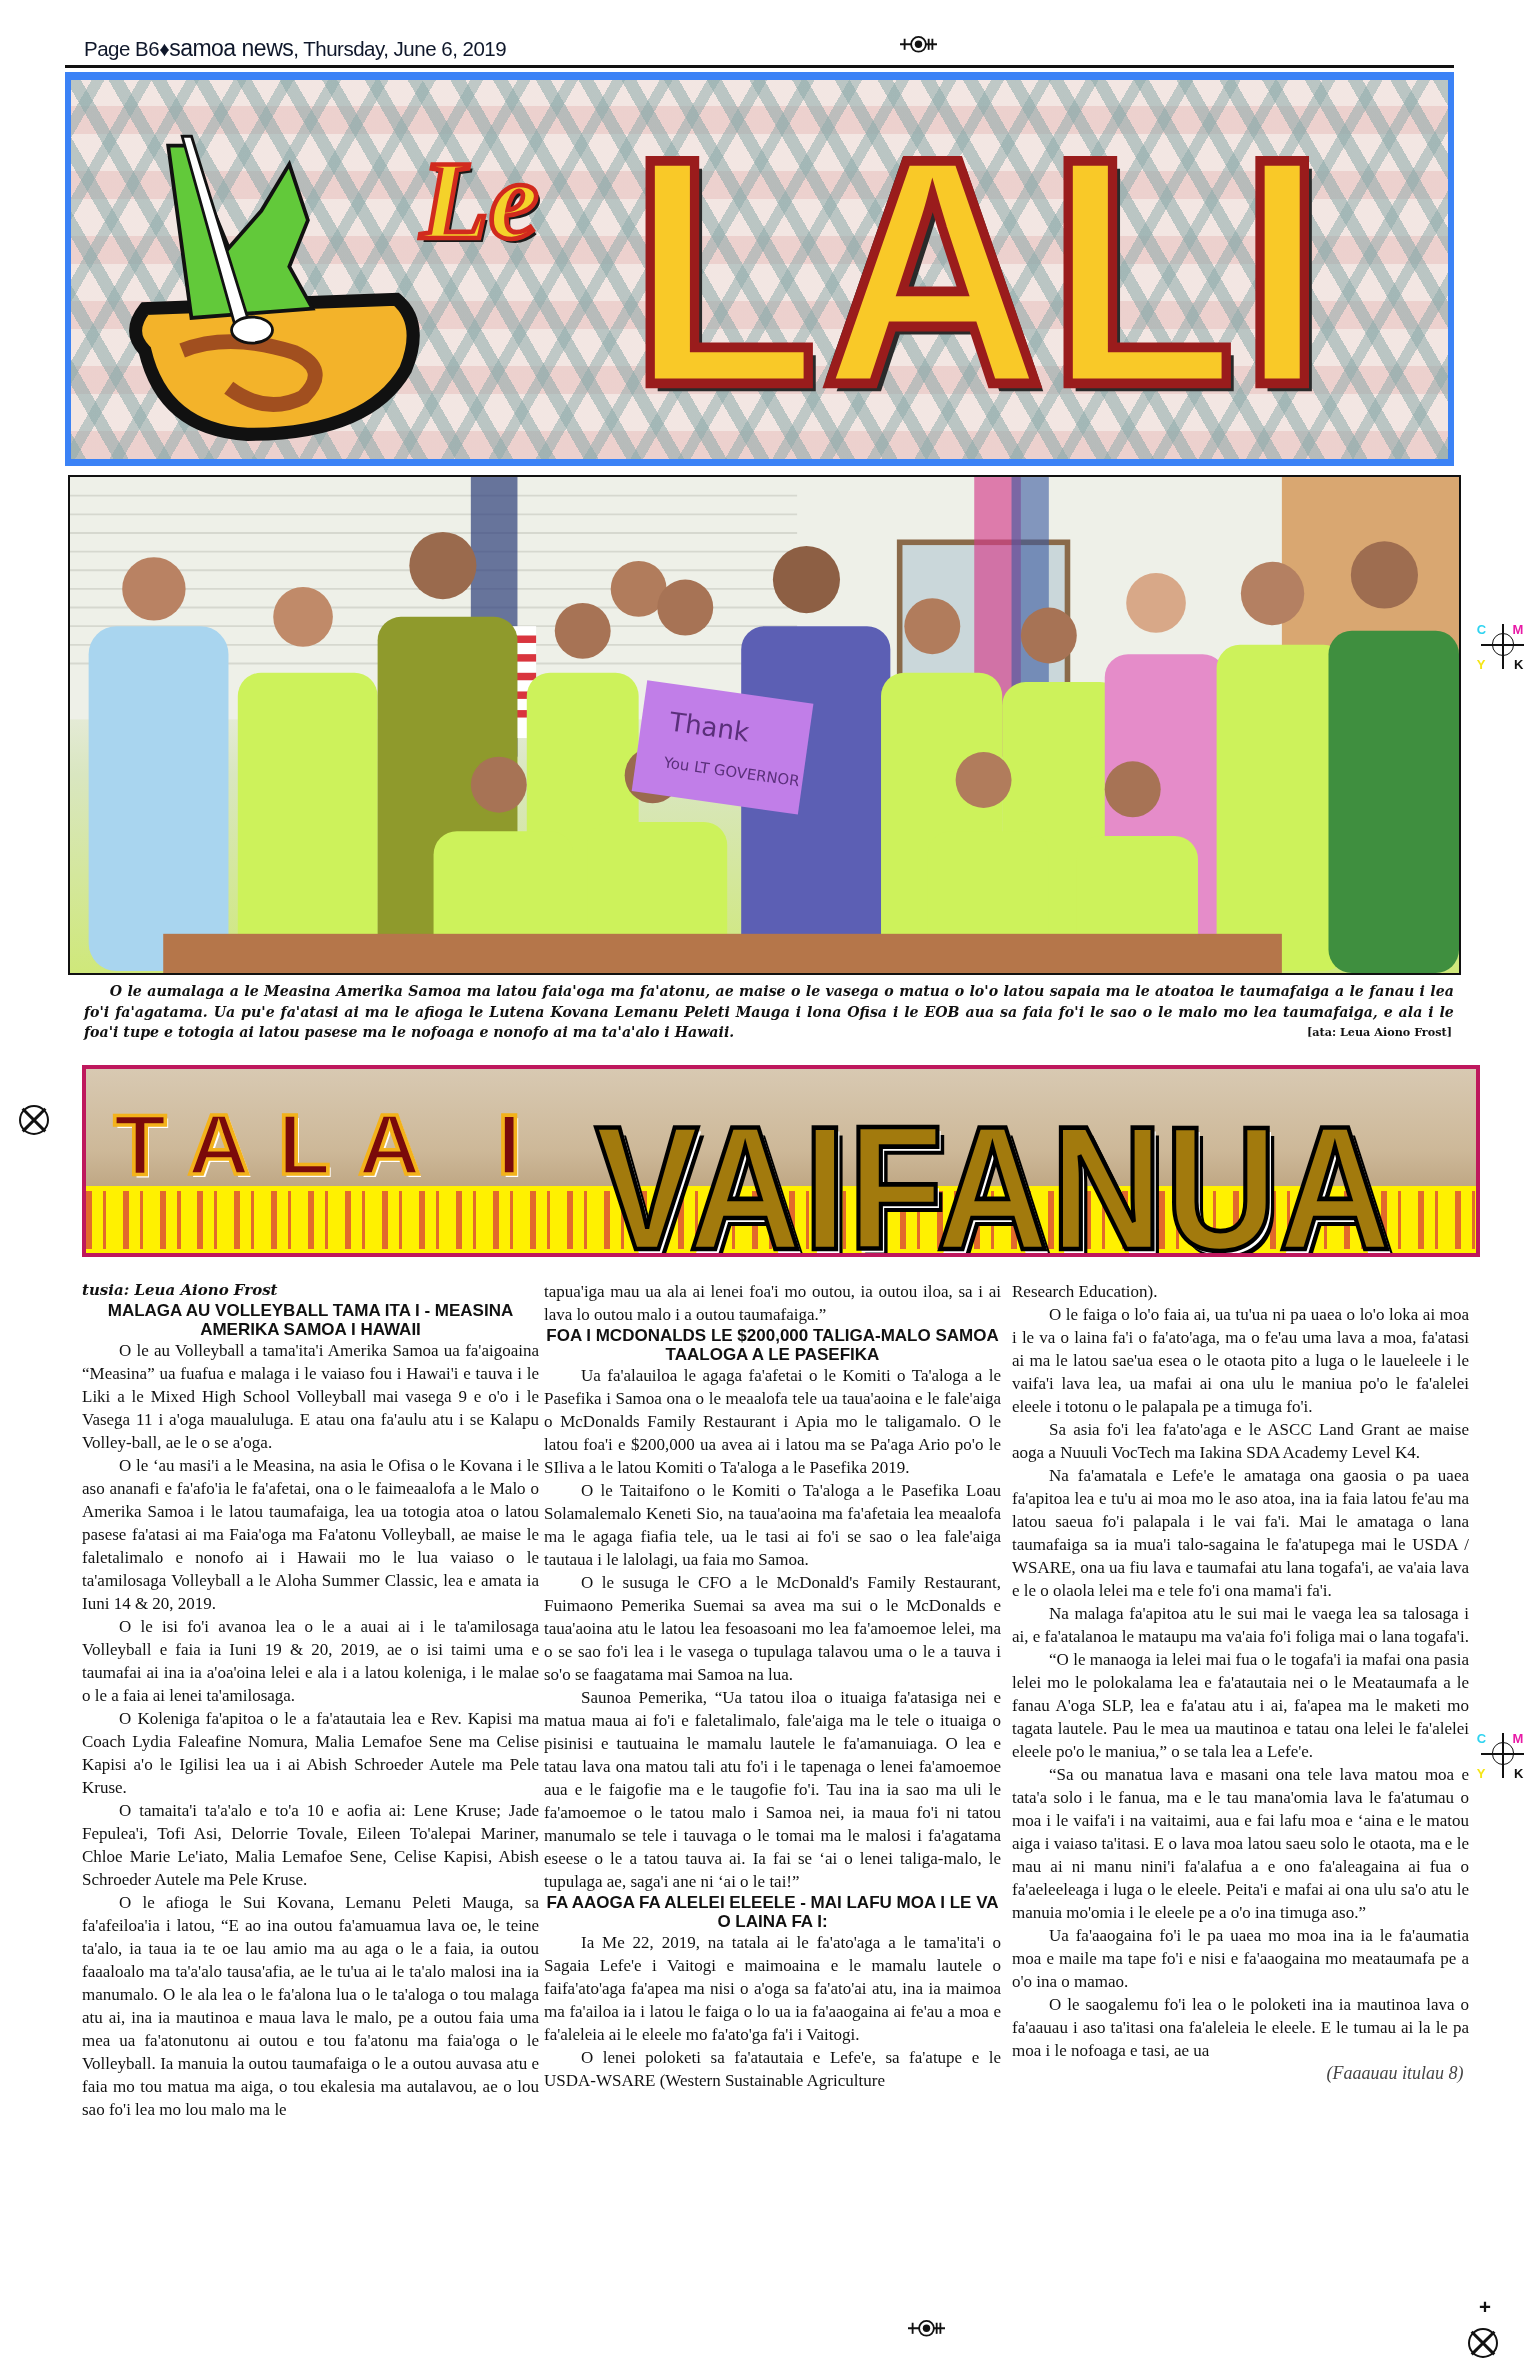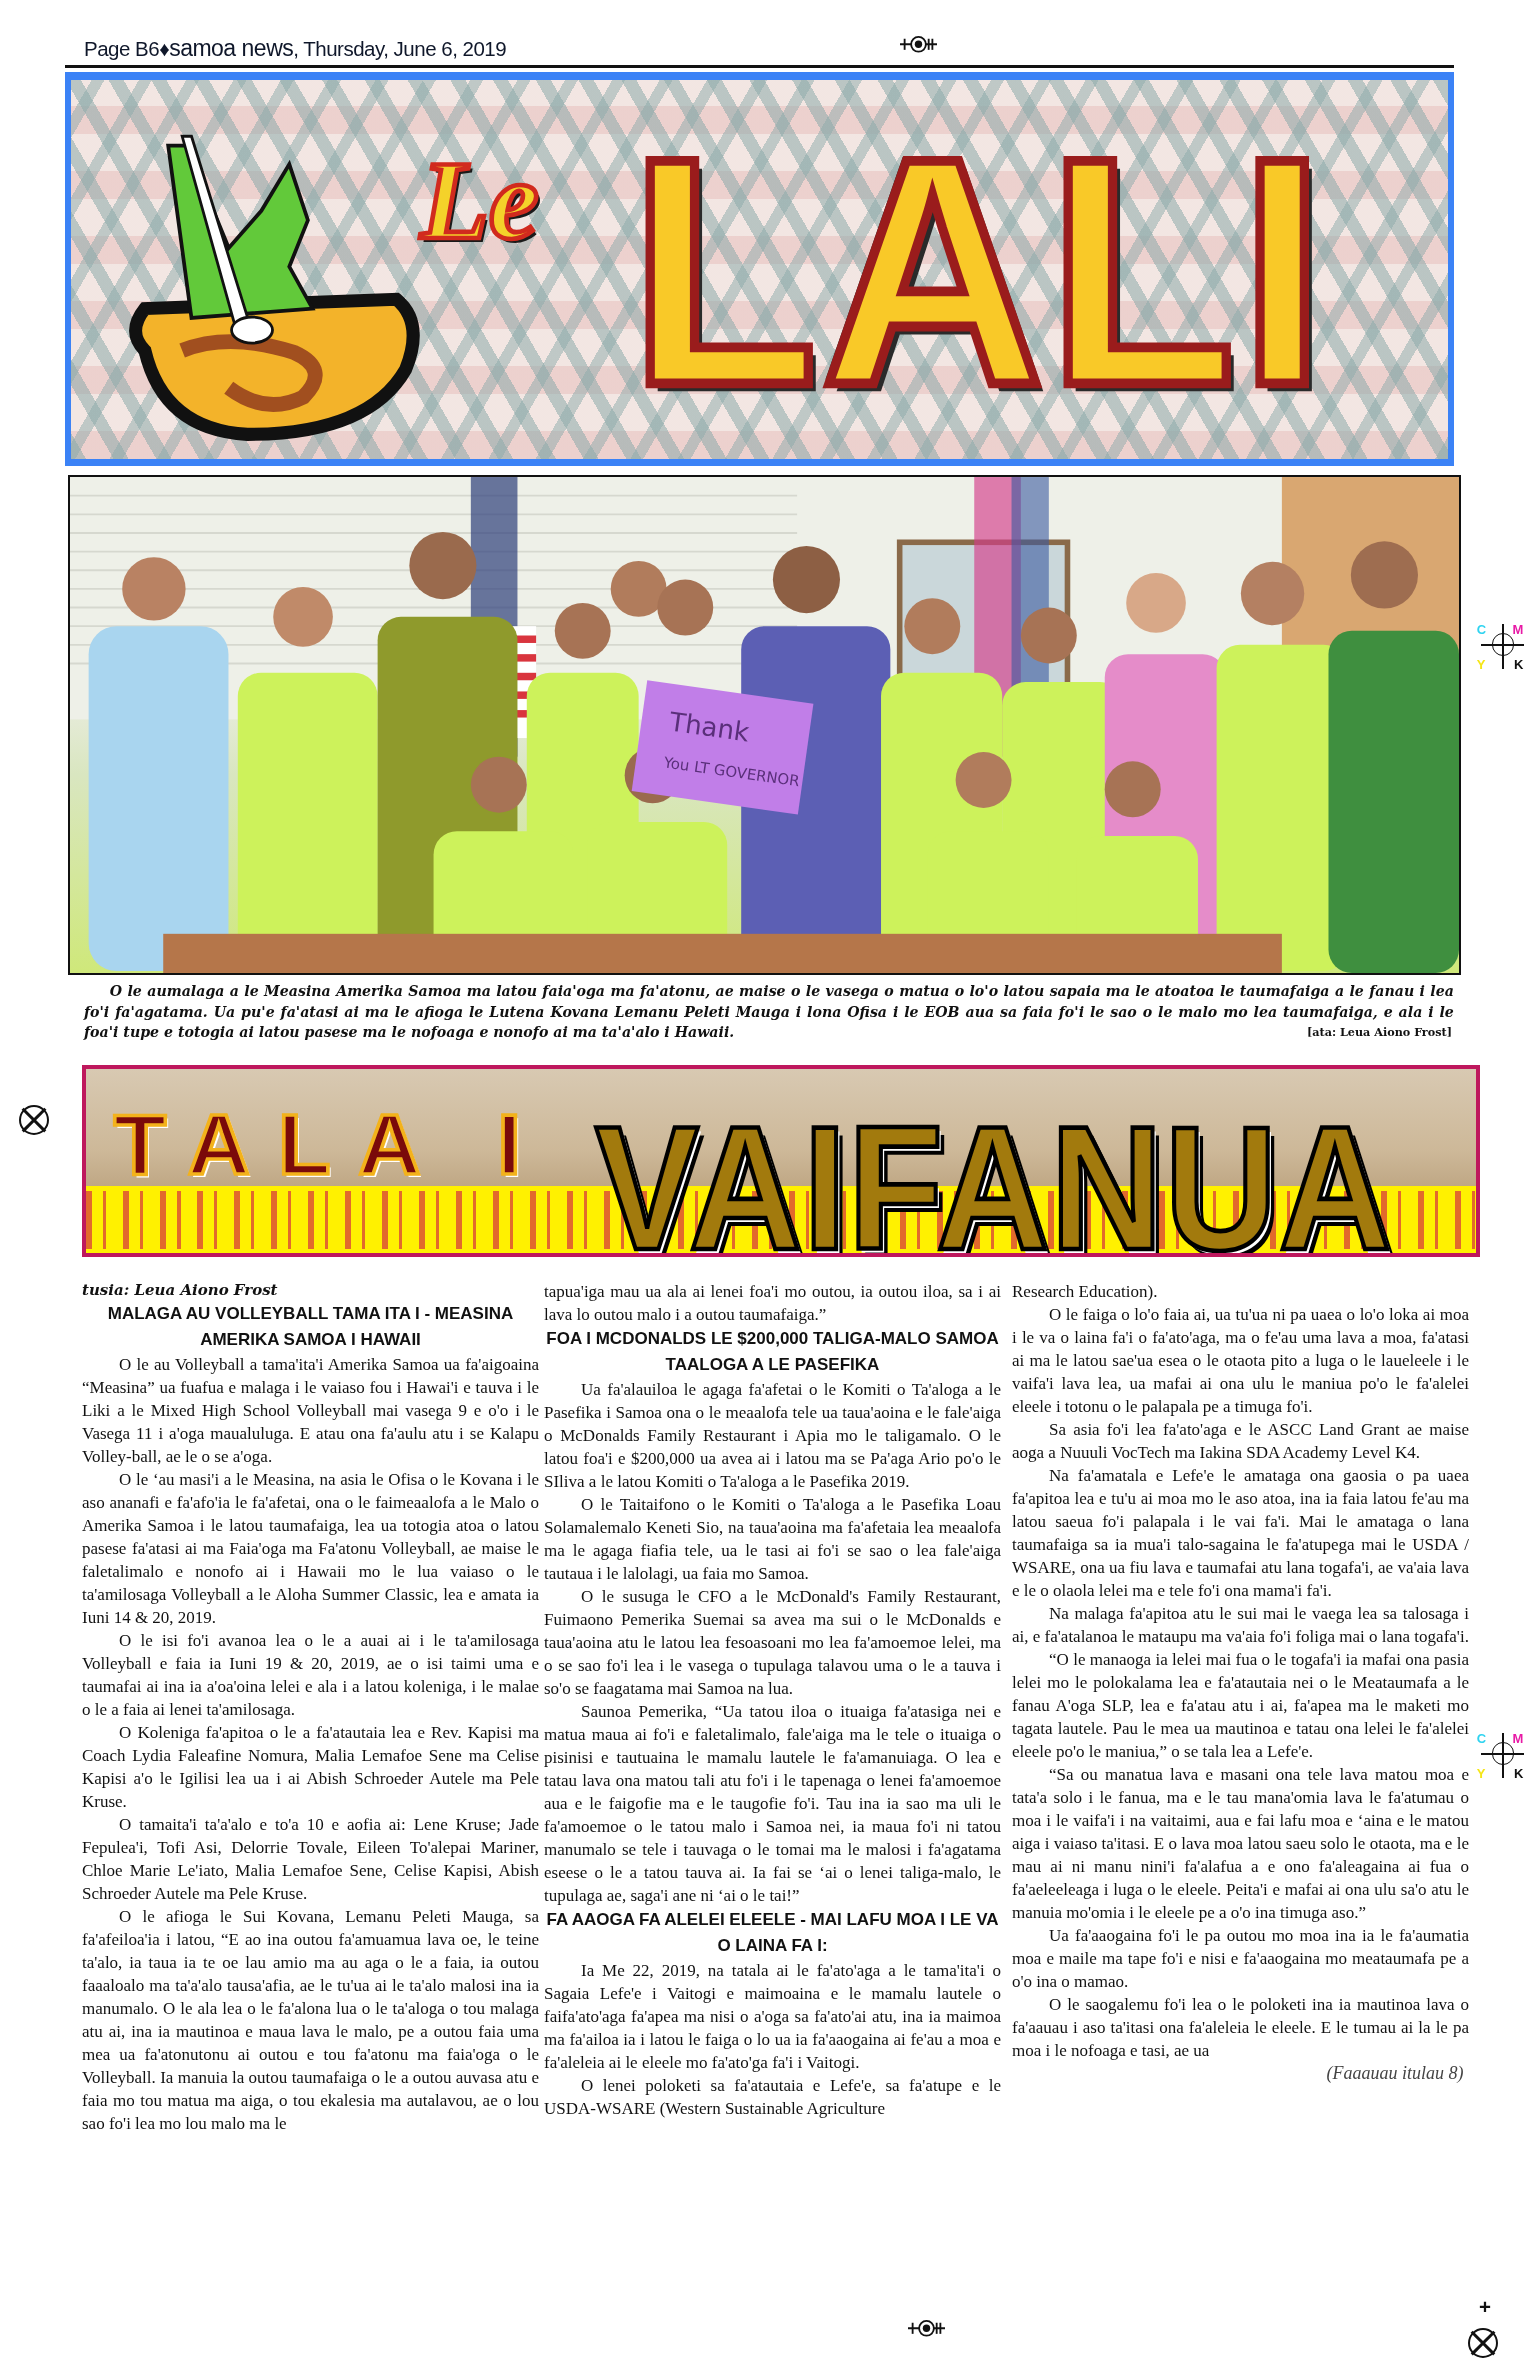--- a/index.html
+++ b/index.html
@@ -44,21 +44,21 @@
   .vaifanua-word { position:absolute; left:509px; top:17px; font-family:"Liberation Sans", sans-serif; font-weight:900; font-size:177px; line-height:205px; color:#a27a0d; -webkit-text-stroke:4.7px #000; letter-spacing:1.9px; text-shadow:3.7px 3.7px 0 #fff, 7.5px 7.5px 0 #000; transform:scaleX(0.88); transform-origin:left; }
 
   
   .col { position:absolute; top:1280px; width:457px; font-family:"Liberation Serif", serif; font-size:17px; line-height:23px; text-align:justify; }
   .col p { margin:0; text-indent:37px; }
   .col p.noind { text-indent:0; }
   .col1 { left:82px; }
   .col2 { left:544px; }
   .col3 { left:1012px; }
   .byline { font-family:"DejaVu Serif", serif; font-style:italic; font-weight:bold; font-size:15px; line-height:20.5px; }
-  .headline { font-family:"Liberation Sans", sans-serif; font-weight:bold; font-size:17px; line-height:26px; text-align:center; margin:0; }
+  .headline { font-family:"Liberation Sans", sans-serif; font-weight:bold; font-size:17px; line-height:19px; text-align:center; margin:0; }
   .continued { text-align:right; font-style:italic; font-size:18px; color:#444; padding-right:5.6px; }
 
   .reg-bottom { position:absolute; left:908px; top:2319px; }
   .cross-mark { position:absolute; width:26px; height:26px; border:2.8px solid #111; border-radius:50%; }
   .cross-mark::before, .cross-mark::after { content:""; position:absolute; left:50%; top:50%; width:32px; height:2.8px; background:#111; transform-origin:center; }
   .cross-mark::before { transform:translate(-50%,-50%) rotate(45deg); }
   .cross-mark::after { transform:translate(-50%,-50%) rotate(-45deg); }
   .cmyk { position:absolute; width:56px; height:52px; font-family:"Liberation Sans", sans-serif; font-weight:bold; font-size:13px; }
   .cmyk .c { position:absolute; left:3.7px; top:1.9px; color:#2fd3f0; }
   .cmyk .m { position:absolute; right:5.6px; top:1.9px; color:#e81aa6; }
@@ -203,21 +203,21 @@
 </div>
 
 <div class="col col3">
   <p class="noind">Research Education).</p>
   <p>O le faiga o lo'o faia ai, ua tu'ua ni pa uaea o lo'o loka ai moa i le va o laina fa'i o fa'ato'aga, ma o fe'au uma lava a moa, fa'atasi ai ma le latou sae'ua esea o le otaota pito a luga o le laueleele i le vaifa'i lava lea, ua mafai ai ona ulu le maniua po'o le fa'alelei eleele i totonu o le palapala pe a timuga fo'i.</p>
   <p>Sa asia fo'i lea fa'ato'aga e le ASCC Land Grant ae maise aoga a Nuuuli VocTech ma Iakina SDA Academy Level K4.</p>
   <p>Na fa'amatala e Lefe'e le amataga ona gaosia o pa uaea fa'apitoa lea e tu'u ai moa mo le aso atoa, ina ia faia latou fe'au ma latou saeua fo'i palapala i le vai fa'i. Mai le amataga o lana taumafaiga sa ia mua'i talo-sagaina le fa'atupega mai le USDA / WSARE, ona ua fiu lava e taumafai atu lana togafa'i, ae va'aia lava e le o olaola lelei ma e tele fo'i ona mama'i fa'i.</p>
   <p>Na malaga fa'apitoa atu le sui mai le vaega lea sa talosaga i ai, e fa'atalanoa le mataupu ma va'aia fo'i foliga mai o lana togafa'i.</p>
   <p>“O le manaoga ia lelei mai fua o le togafa'i ia mafai ona pasia lelei mo le polokalama lea e fa'atautaia nei o le Meataumafa a le fanau A'oga SLP, lea e fa'atau atu i ai, fa'apea ma le maketi mo tagata lautele. Pau le mea ua mautinoa e tatau ona lelei le fa'alelei eleele po'o le maniua,” o se tala lea a Lefe'e.</p>
   <p>“Sa ou manatua lava e masani ona tele lava matou moa e tata'a solo i le fanua, ma e le tau mana'omia lava le fa'atumau o moa i le vaifa'i i na vaitaimi, aua e fai lafu moa e ‘aina e le matou aiga i vaiaso ta'itasi. E o lava moa latou saeu solo le otaota, ma e le mau ai ni manu nini'i fa'alafua a e ono fa'aleagaina ai fua o fa'aeleeleaga i luga o le eleele. Peita'i e mafai ai ona ulu sa'o atu le manuia mo'omia i le eleele pe a o'o ina timuga aso.”</p>
-  <p>Ua fa'aaogaina fo'i le pa outou mo moa ina ia le fa'aumatia moa e maile ma tape fo'i e nisi e fa'aaogaina mo meataumafa pe a o'o ina o mamao.</p>
+  <p>Ua fa'aaogaina fo'i le pa uaea mo moa ina ia le fa'aumatia moa e maile ma tape fo'i e nisi e fa'aaogaina mo meataumafa pe a o'o ina o mamao.</p>
   <p>O le saogalemu fo'i lea o le poloketi ina ia mautinoa lava o fa'aauau i aso ta'itasi ona fa'aleleia le eleele. E le tumau ai la le pa moa i le nofoaga e tasi, ae ua</p>
   <div class="continued">(Faaauau itulau 8)</div>
 </div>
 
 <div class="cmyk" style="left:1473px; top:620px;">
   <span class="c">C</span>
     <span class="m">M</span>
     <span class="y">Y</span>
     <span class="k">K</span>
   <div class="ring"></div>

